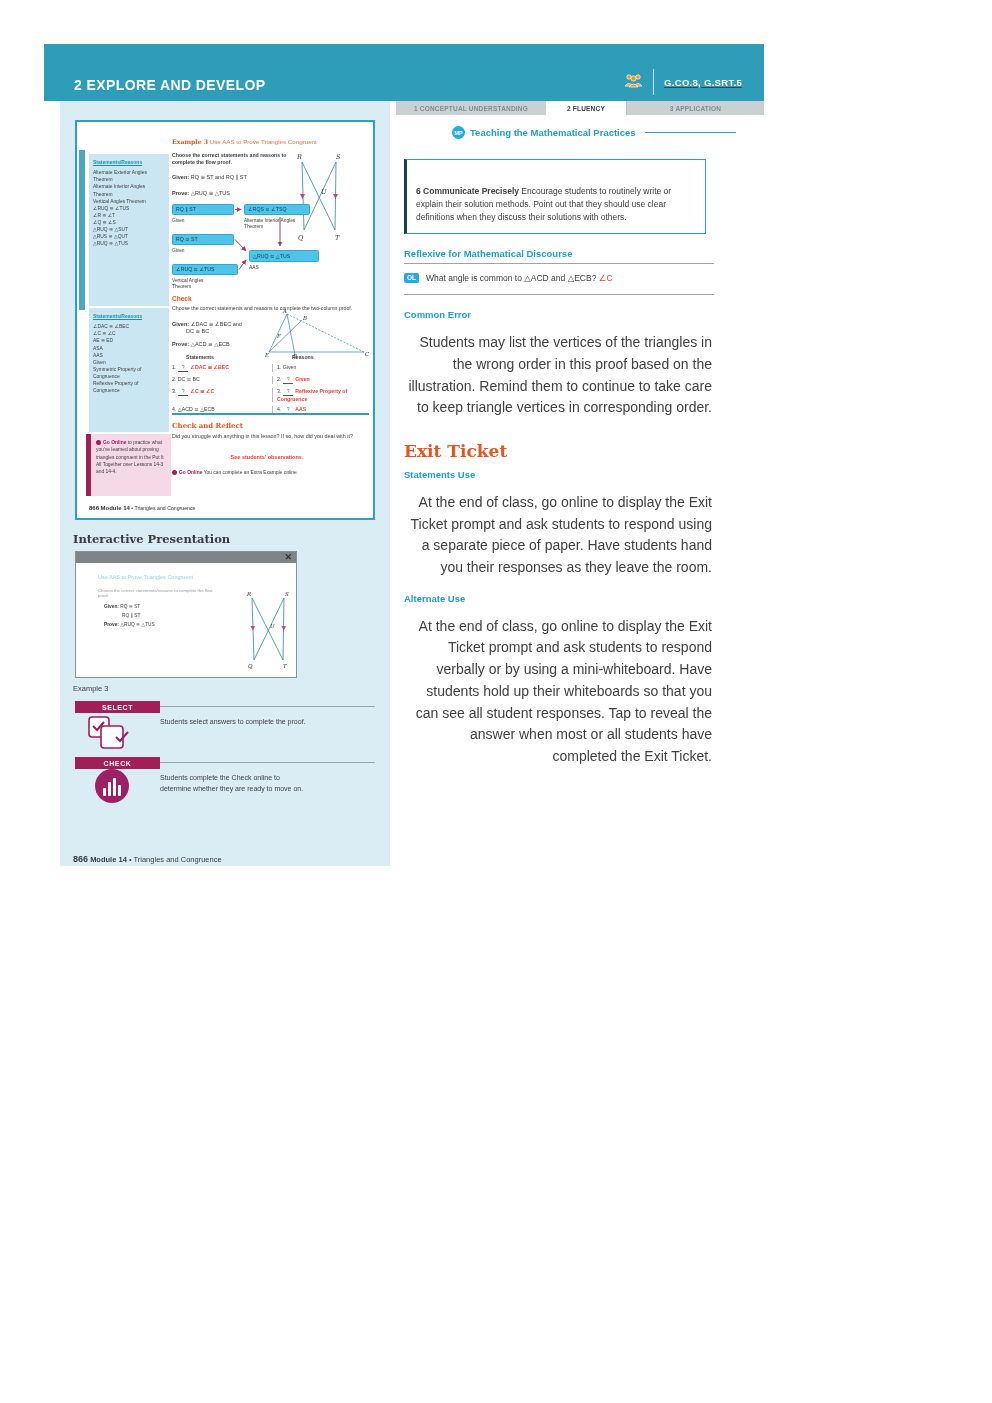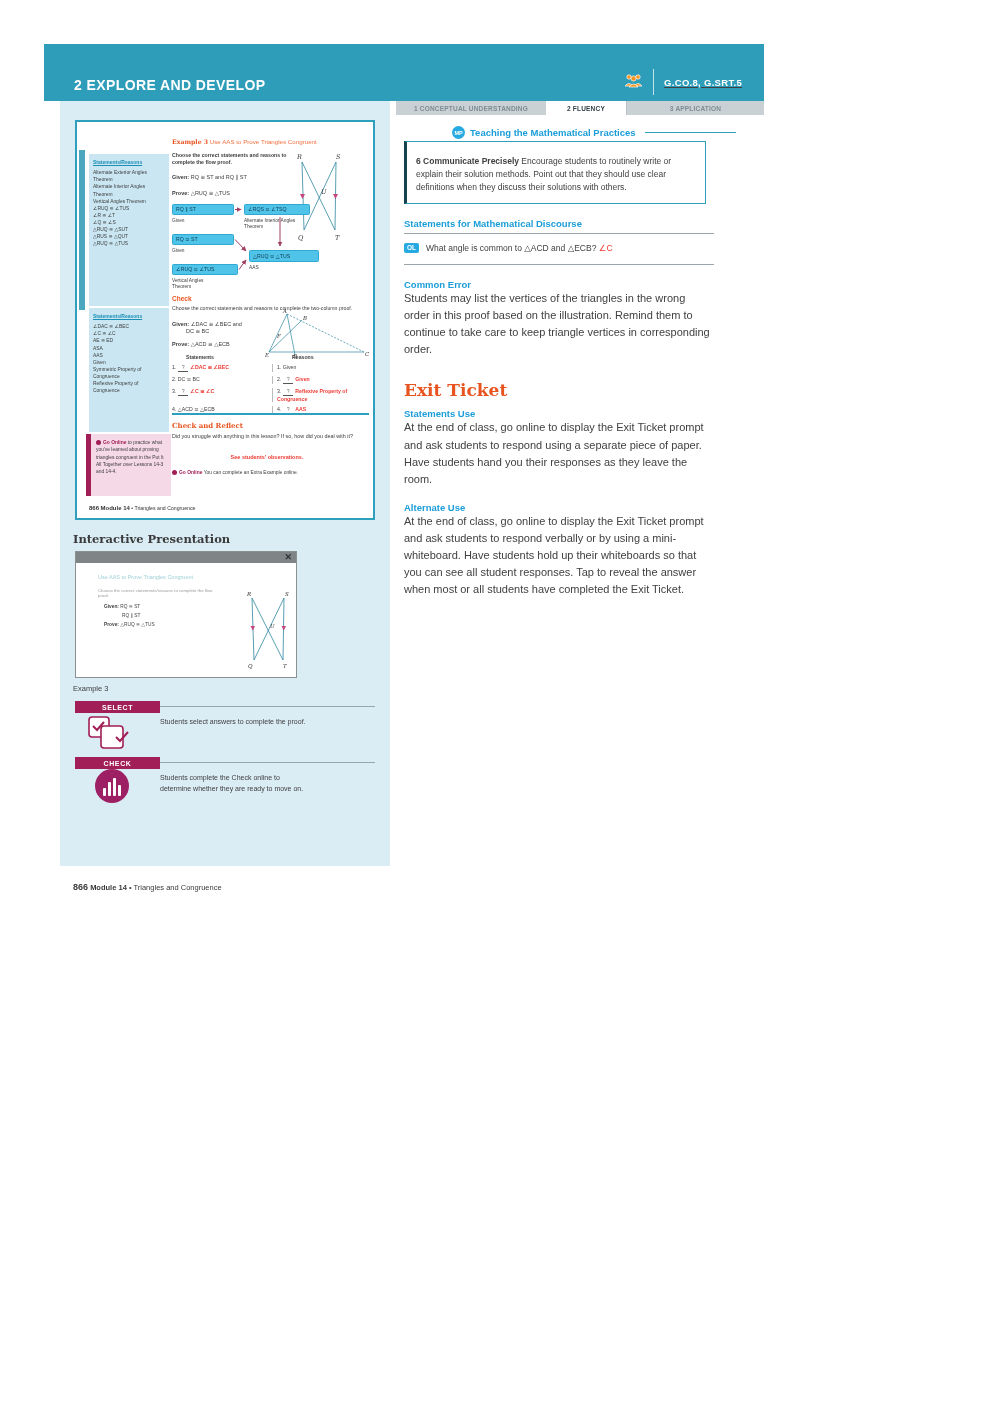--- a/index.html
+++ b/index.html
@@ -64,30 +64,30 @@
   .spfoot b { font-size:6px; }
 
   
   .rcol { position:absolute; left:404px; top:116px; width:332px; }
   .ex-h { font-family:"DejaVu Serif", serif; font-size:15.5px; line-height:1.2; color:#F0703F; }
   .ex-h b { color:#E8541F; }
   .mp-row { display:flex; align-items:center; gap:5px; margin-top:10px;margin-left:48px; }
   .mp-badge { width:13px; height:13px; border-radius:50%; background:#27AAE1; color:#fff; font-size:5.5px; font-weight:bold; display:flex; align-items:center; justify-content:center; flex:none; }
   .mp-title { color:#1B9DD9; font-weight:bold; font-size:9.5px; white-space:nowrap; }
   .mp-line { flex:1; height:1px; background:#2E9FBC; margin-left:4px; }
-  .mp-box { margin-top:2px; width:302px; border:1px solid #2E9FBC; border-left:3px solid #16424F; padding:13px 9px 8px 9px; font-size:8.5px; line-height:1.55; color:#414042; }
+  .mp-box { margin-top:20px; width:302px; border:1px solid #2E9FBC; border-left:3px solid #16424F; padding:25px 9px 8px 9px; font-size:8.5px; line-height:1.55; color:#414042; }
   .sec-h { color:#1B9DD9; font-weight:bold; font-size:9.5px; }
   .q-sec { margin-top:14px; width:310px; }
   .q-rule { height:1px; background:#9aa5a9; margin-top:4px; }
   .q-item { position:relative; padding-left:22px; margin-top:8px; font-size:8.5px; line-height:1.5; }
   .q-badge { position:absolute; left:0; top:1px; width:15px; height:10px; border-radius:2px; color:#fff; font-size:6.5px; font-weight:bold; display:flex; align-items:center; justify-content:center; }
   .b-al { background:#F7941D; } .b-ol { background:#27AAE1; } .b-bl { background:#8DC63F; }
   .ans { color:#EE3A33; }
   .ce { margin-top:14px; width:310px; }
-  .body-p { font-size:11px; line-height:1.55; margin-top:0; width:308px; }
+  .body-p { font-size:14px; line-height:1.55; margin-top:12px; width:308px;text-align:right; }
   .exit-h { margin-top:22px; font-family:"DejaVu Serif", serif; font-weight:bold; font-size:17px; color:#E8541F; }
   .sub-h { margin-top:8px; }
 
   
   .ip-h { position:absolute; left:73px; top:532px; font-family:"DejaVu Serif", serif; font-weight:bold; font-size:11.5px; color:#3B3B3B; }
   .modal { position:absolute; left:75px; top:551px; width:222px; height:127px; background:#fff; border:1px solid #8a8f92; }
   .modal-bar { height:11px; background:#7F8487; position:relative; }
   .modal-x { position:absolute; right:4px; top:0; color:#2f3335; font-size:9px; font-weight:bold; line-height:11px; }
   .modal-title { position:absolute; left:22px; top:22px; color:#9fd0d8; font-size:5.5px; }
   .modal-instr { position:absolute; left:22px; top:36px; color:#9a9a9a; font-size:4.3px; width:120px; }
@@ -99,21 +99,21 @@
   .feat-line { position:absolute; left:0; top:5px; width:300px; height:1px; background:#9aa5a9; }
   .feat-badge { position:absolute; left:0; top:0; width:85px; height:12px; background:#A21E56; color:#fff; font-weight:bold; font-size:7px; letter-spacing:.6px; display:flex; align-items:center; justify-content:center; }
   .feat-text { position:absolute; left:85px; top:16px; width:150px; font-size:7px; line-height:1.5; color:#414042; }
   .f-select { top:701px; height:56px; }
   .f-check  { top:757px; height:60px; }
   .sel-icon { position:absolute; left:12px; top:14px; }
   .chk-icon { position:absolute; left:20px; top:12px; width:34px; height:34px; border-radius:50%; background:#9E2064; display:flex; align-items:flex-end; justify-content:center; gap:2px; padding-bottom:7px; }
   .chk-icon i { display:block; width:3px; background:#fff; border-radius:1px; }
 
   
-  .pfoot { position:absolute; left:73px; top:882px; font-size:7.5px; color:#3b3b3b; }
+  .pfoot { position:absolute; left:73px; top:854px; font-size:7.5px; color:#3b3b3b; }
   .pfoot .num { font-weight:bold; font-size:9px; }
   .pfoot b { font-size:7.5px; }
 
   svg text { font-family:"DejaVu Serif", serif; font-style:italic; }
 </style>
 </head>
 <body>
 
 <div class="canvas">
 
@@ -313,21 +313,21 @@
     <div class="mp-row">
       <span class="mp-badge">MP</span>
       <span class="mp-title">Teaching the Mathematical Practices</span>
       <span class="mp-line"></span>
     </div>
     <div class="mp-box">
       <b>6 Communicate Precisely</b><span> Encourage students to routinely write or explain their solution methods. Point out that they should use clear definitions when they discuss their solutions with others.</span>
     </div>
 
     <div class="q-sec">
-      <div class="sec-h">Statements for Mathematical Discourse</div>
+      <div class="sec-h">Reflexive for Mathematical Discourse</div>
       <div class="q-rule"></div>
       <div class="q-item">
         <span class="q-badge b-ol">OL</span>
         <span>What angle is common to △ACD and △ECB? </span><span class="ans">∠C</span>
       </div>
       <div class="q-rule" style="margin-top:10px;"></div>
     </div>
 
     <div class="ce">
       <div class="sec-h">Common Error</div>

